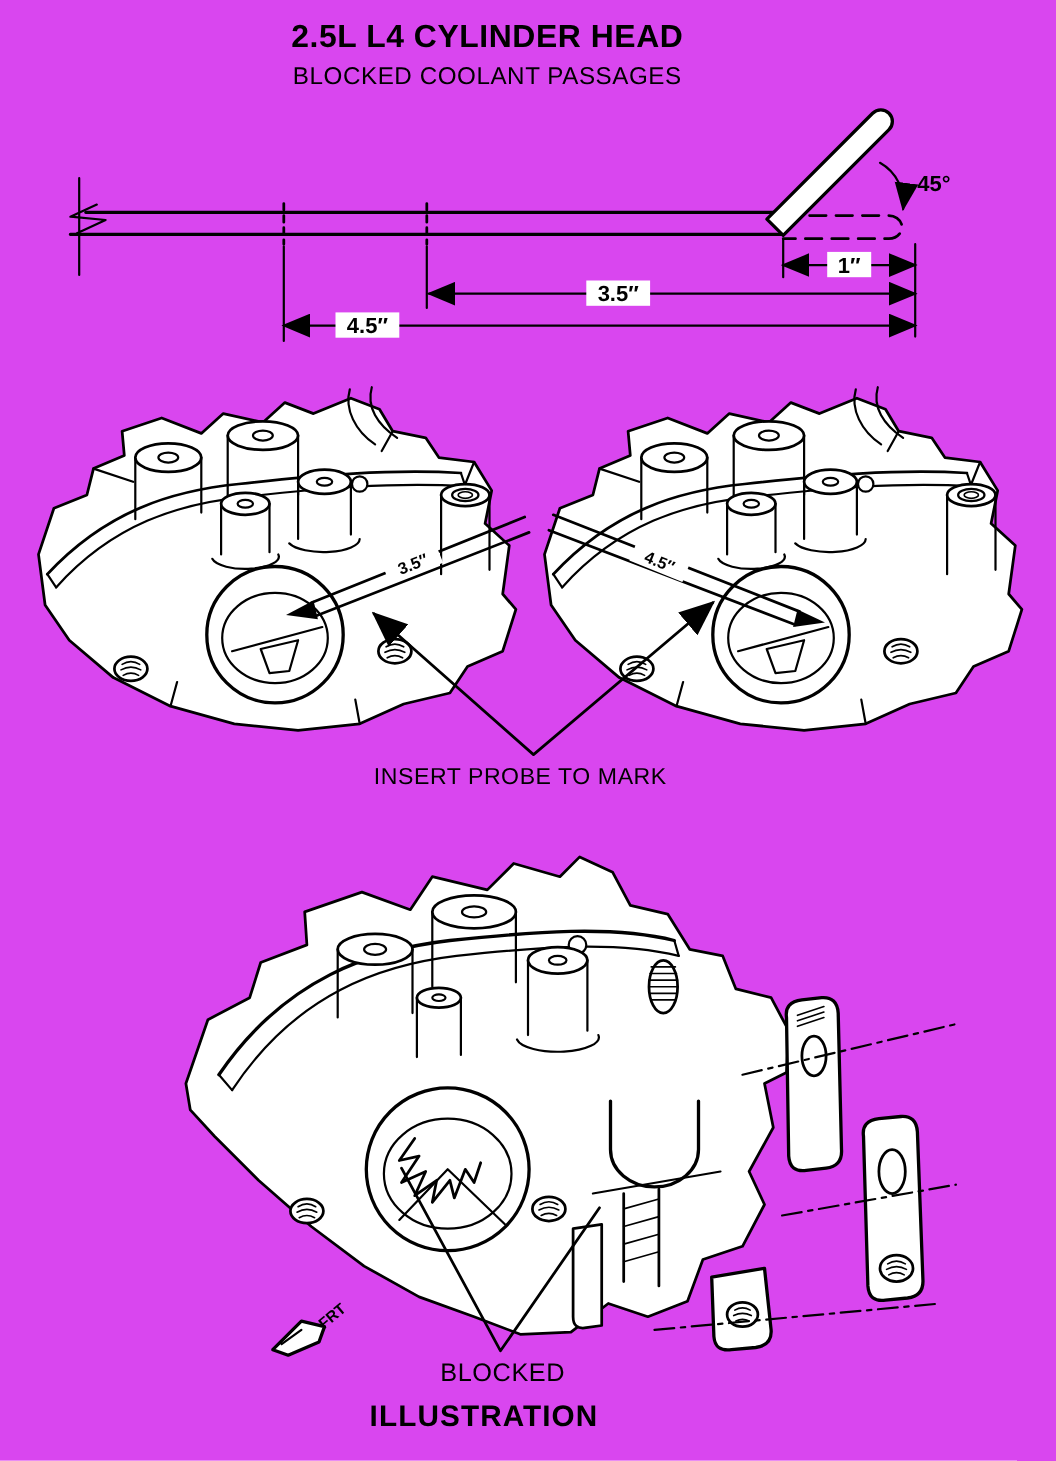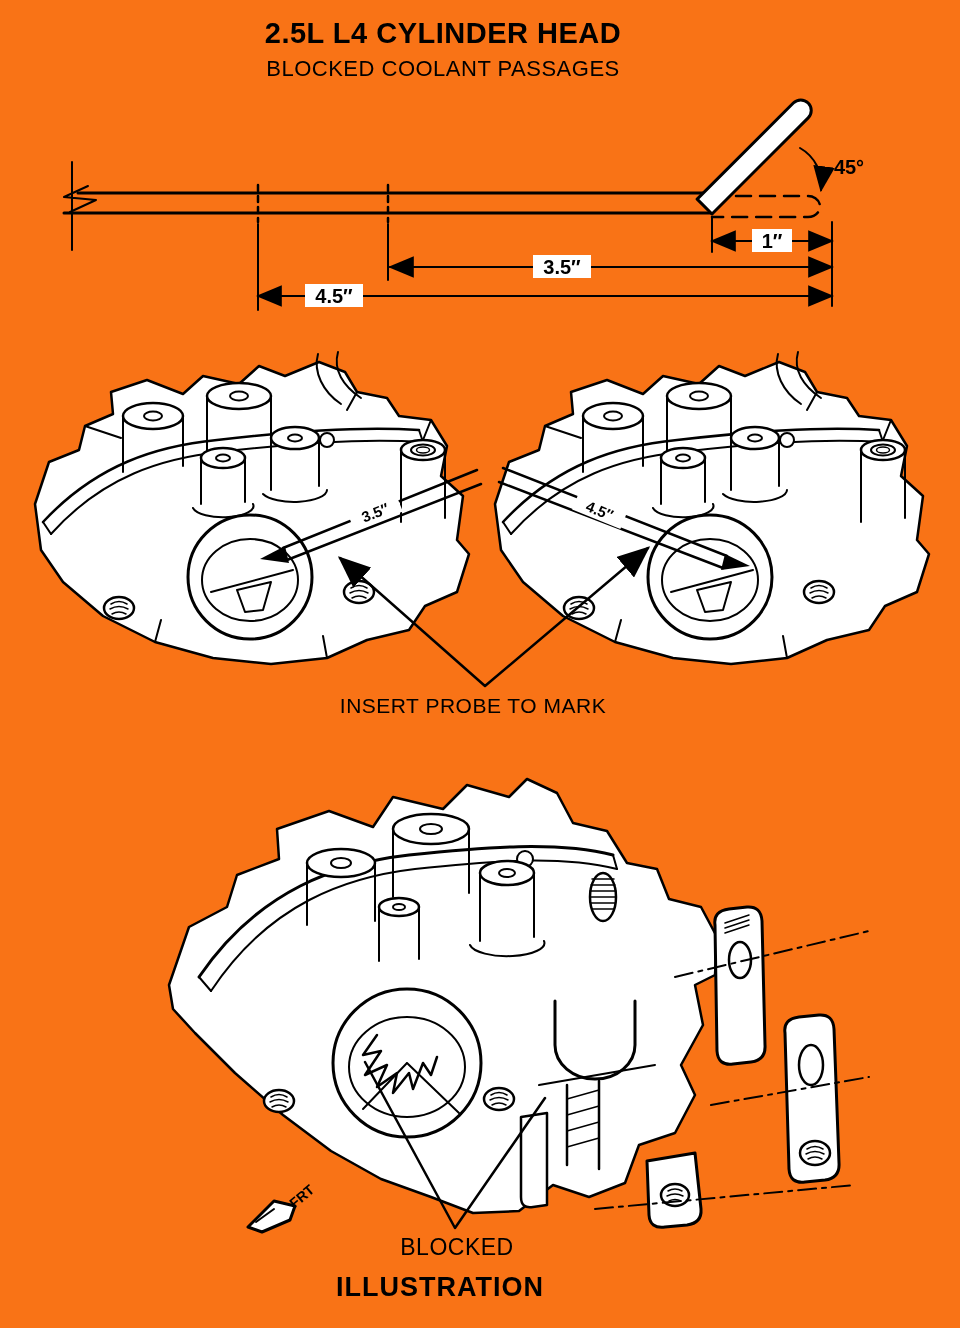--- a/index.html
+++ b/index.html
@@ -1,16 +1,16 @@
 <!DOCTYPE html>
 <html><head>
 <meta charset="utf-8">
 <style>
   html,body{margin:0;padding:0;background:#ffffff;}
-  .page{position:relative;width:960px;height:1328px;background:#f97316;overflow:hidden;}
+  .page{position:relative;width:960px;height:1328px;background:#d946ef;overflow:hidden;}
   svg{position:absolute;left:0;top:0;}
   .ink{stroke:#000;fill:none;stroke-linecap:round;stroke-linejoin:round;}
   .w1{stroke-width:1.5px;}
   .w2{stroke-width:2px;}
   .w25{stroke-width:2.5px;}
   .w3{stroke-width:3px;}
   .fw{fill:#ffffff;}
   .fk{fill:#000000;stroke:none;}
   text{font-family:"Liberation Sans","DejaVu Sans",sans-serif;fill:#000;}
   .t-title{font-size:29px;font-weight:bold;letter-spacing:0.5px;}

